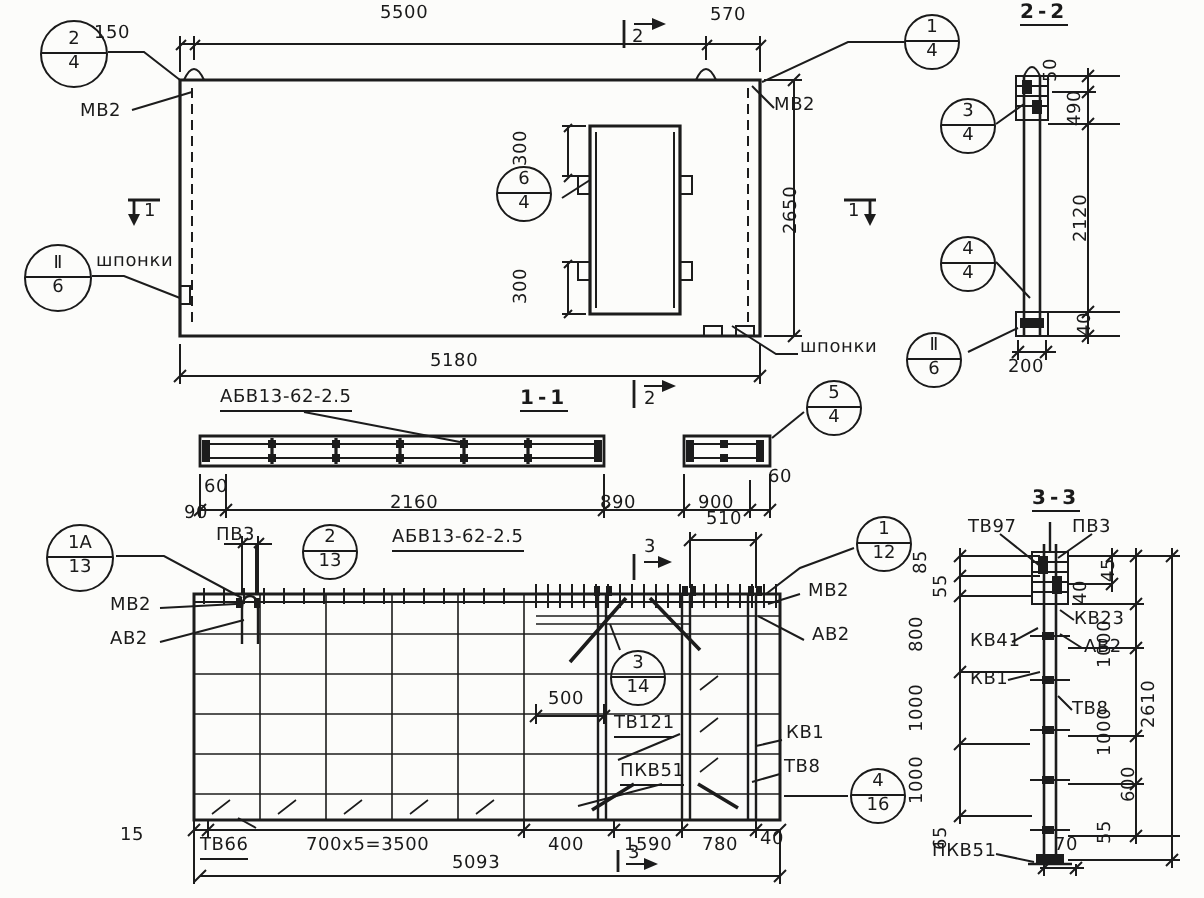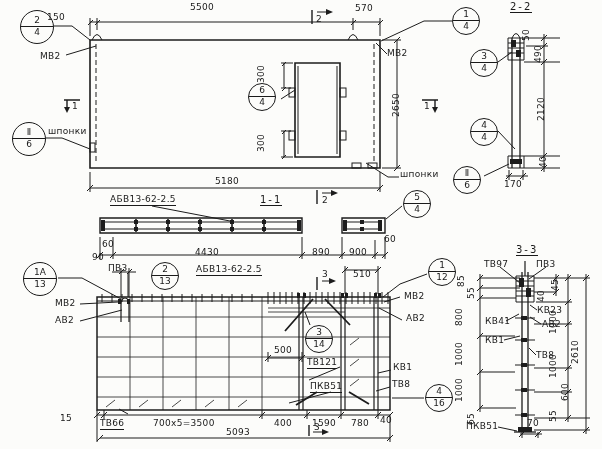--- a/index.html
+++ b/index.html
@@ -2,21 +2,21 @@
 <html><head>
 <meta charset="utf-8">
 <style>
   html,body{margin:0;padding:0;background:#ffffff}
   .stage{position:relative;width:602px;height:449px;background:#fcfcfa;
          font-family:"DejaVu Sans",sans-serif;color:#1a1a1a;overflow:hidden}
   .stage svg{position:absolute;left:0;top:0}
   .lbl{position:absolute;font-size:9px;line-height:9px;white-space:nowrap;letter-spacing:.3px}
   .rot{transform:rotate(-90deg);transform-origin:0 100%}
   .ul{border-bottom:1px solid #1a1a1a;padding-bottom:1px}
-  .title{font-size:10px;font-weight:normal;letter-spacing:2px;border-bottom:1.2px solid #1a1a1a;padding-bottom:1px}
+  .title{font-size:10px;font-weight:bold;letter-spacing:2px;border-bottom:1.2px solid #1a1a1a;padding-bottom:1px}
   .co{position:absolute;width:28px;height:28px;border:1.3px solid #1a1a1a;border-radius:50%;
       display:flex;flex-direction:column;align-items:center;font-size:9px;line-height:9px;background:transparent;box-sizing:border-box}
   .co.big{width:34px;height:34px}
   .co .t{height:50%;width:100%;display:flex;align-items:flex-end;justify-content:center;
          border-bottom:1px solid #1a1a1a;box-sizing:border-box;padding-bottom:1px}
   .co .bt{height:50%;width:100%;display:flex;align-items:flex-start;justify-content:center;padding-top:1px}
 </style>
 </head>
 <body>
 
@@ -223,22 +223,22 @@
 <div class="lbl" style="left:215px;top:177px">5180</div>
 
 <div class="lbl ul" style="left:110px;top:195px">АБВ13-62-2.5</div>
 <div class="lbl title" style="left:260px;top:195px">1-1</div>
 <div class="lbl" style="left:322px;top:196px">2</div>
 <div class="co" style="left:403px;top:190px">
       <span class="t">5</span>
       <span class="bt">4</span>
     </div>
 <div class="lbl" style="left:102px;top:240px">60</div>
-<div class="lbl" style="left:195px;top:248px">4430</div>
-<div class="lbl" style="left:312px;top:248px">890</div>
+<div class="lbl" style="left:195px;top:248px">2160</div>
+<div class="lbl" style="left:300px;top:248px">890</div>
 <div class="lbl" style="left:349px;top:248px">900</div>
 <div class="lbl" style="left:384px;top:235px">60</div>
 
 <div class="co big" style="left:23px;top:262px">
       <span class="t">1А</span>
       <span class="bt">13</span>
     </div>
 <div class="co" style="left:151px;top:262px">
       <span class="t">2</span>
       <span class="bt">13</span>
@@ -252,21 +252,21 @@
       <span class="bt">14</span>
     </div>
 <div class="co" style="left:425px;top:384px">
       <span class="t">4</span>
       <span class="bt">16</span>
     </div>
 
 <div class="lbl" style="left:92px;top:253px">90</div>
 <div class="lbl" style="left:108px;top:264px">ПВ3</div>
 <div class="lbl ul" style="left:196px;top:265px">АБВ13-62-2.5</div>
-<div class="lbl" style="left:353px;top:270px">510</div>
+<div class="lbl" style="left:353px;top:256px">510</div>
 <div class="lbl" style="left:55px;top:299px">МВ2</div>
 <div class="lbl" style="left:55px;top:316px">АВ2</div>
 <div class="lbl" style="left:404px;top:292px">МВ2</div>
 <div class="lbl" style="left:406px;top:314px">АВ2</div>
 <div class="lbl" style="left:322px;top:270px">3</div>
 <div class="lbl" style="left:274px;top:346px">500</div>
 <div class="lbl ul" style="left:307px;top:358px">ТВ121</div>
 <div class="lbl" style="left:393px;top:363px">КВ1</div>
 <div class="lbl ul" style="left:310px;top:382px">ПКВ51</div>
 <div class="lbl" style="left:392px;top:380px">ТВ8</div>
@@ -286,21 +286,21 @@
       <span class="bt">4</span>
     </div>
 <div class="co" style="left:470px;top:118px">
       <span class="t">4</span>
       <span class="bt">4</span>
     </div>
 <div class="lbl rot" style="left:531px;top:32px">50</div>
 <div class="lbl rot" style="left:543px;top:54px">490</div>
 <div class="lbl rot" style="left:546px;top:112px">2120</div>
 <div class="lbl rot" style="left:548px;top:159px">40</div>
-<div class="lbl" style="left:504px;top:180px">170</div>
+<div class="lbl" style="left:504px;top:180px">200</div>
 
 <div class="lbl title" style="left:516px;top:245px">3-3</div>
 <div class="lbl" style="left:484px;top:260px">ТВ97</div>
 <div class="lbl" style="left:536px;top:260px">ПВ3</div>
 <div class="lbl rot" style="left:466px;top:278px">85</div>
 <div class="lbl rot" style="left:476px;top:290px">55</div>
 <div class="lbl rot" style="left:464px;top:317px">800</div>
 <div class="lbl rot" style="left:464px;top:357px">1000</div>
 <div class="lbl rot" style="left:464px;top:393px">1000</div>
 <div class="lbl rot" style="left:476px;top:416px">65</div>

